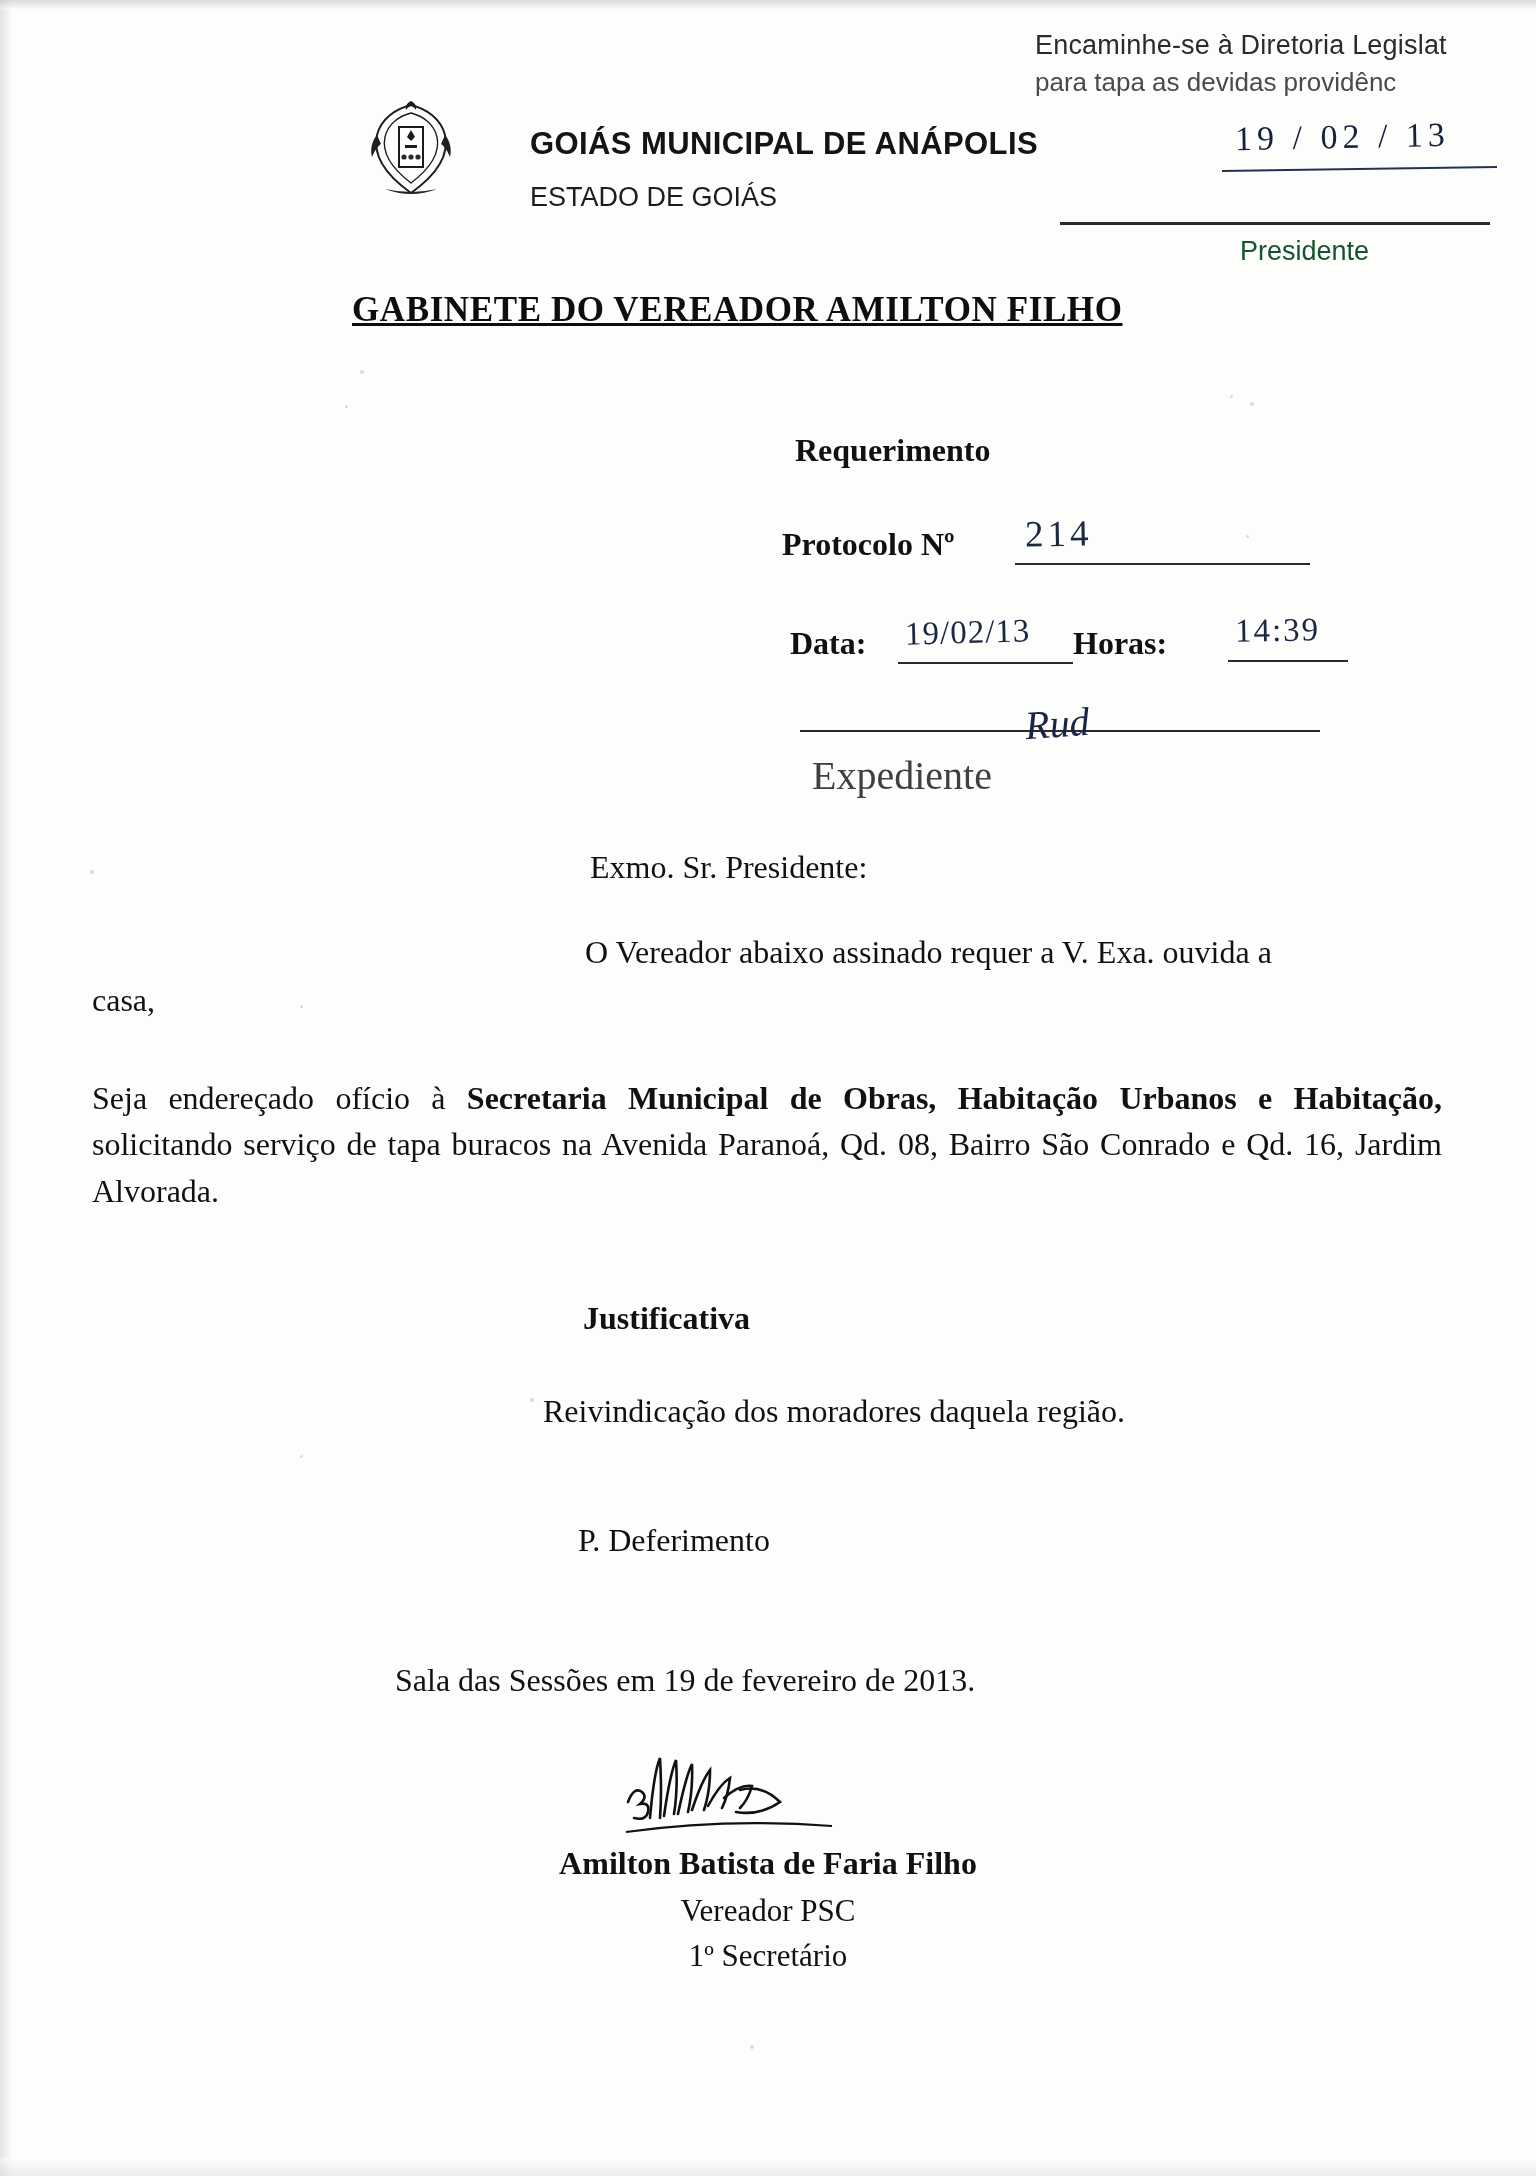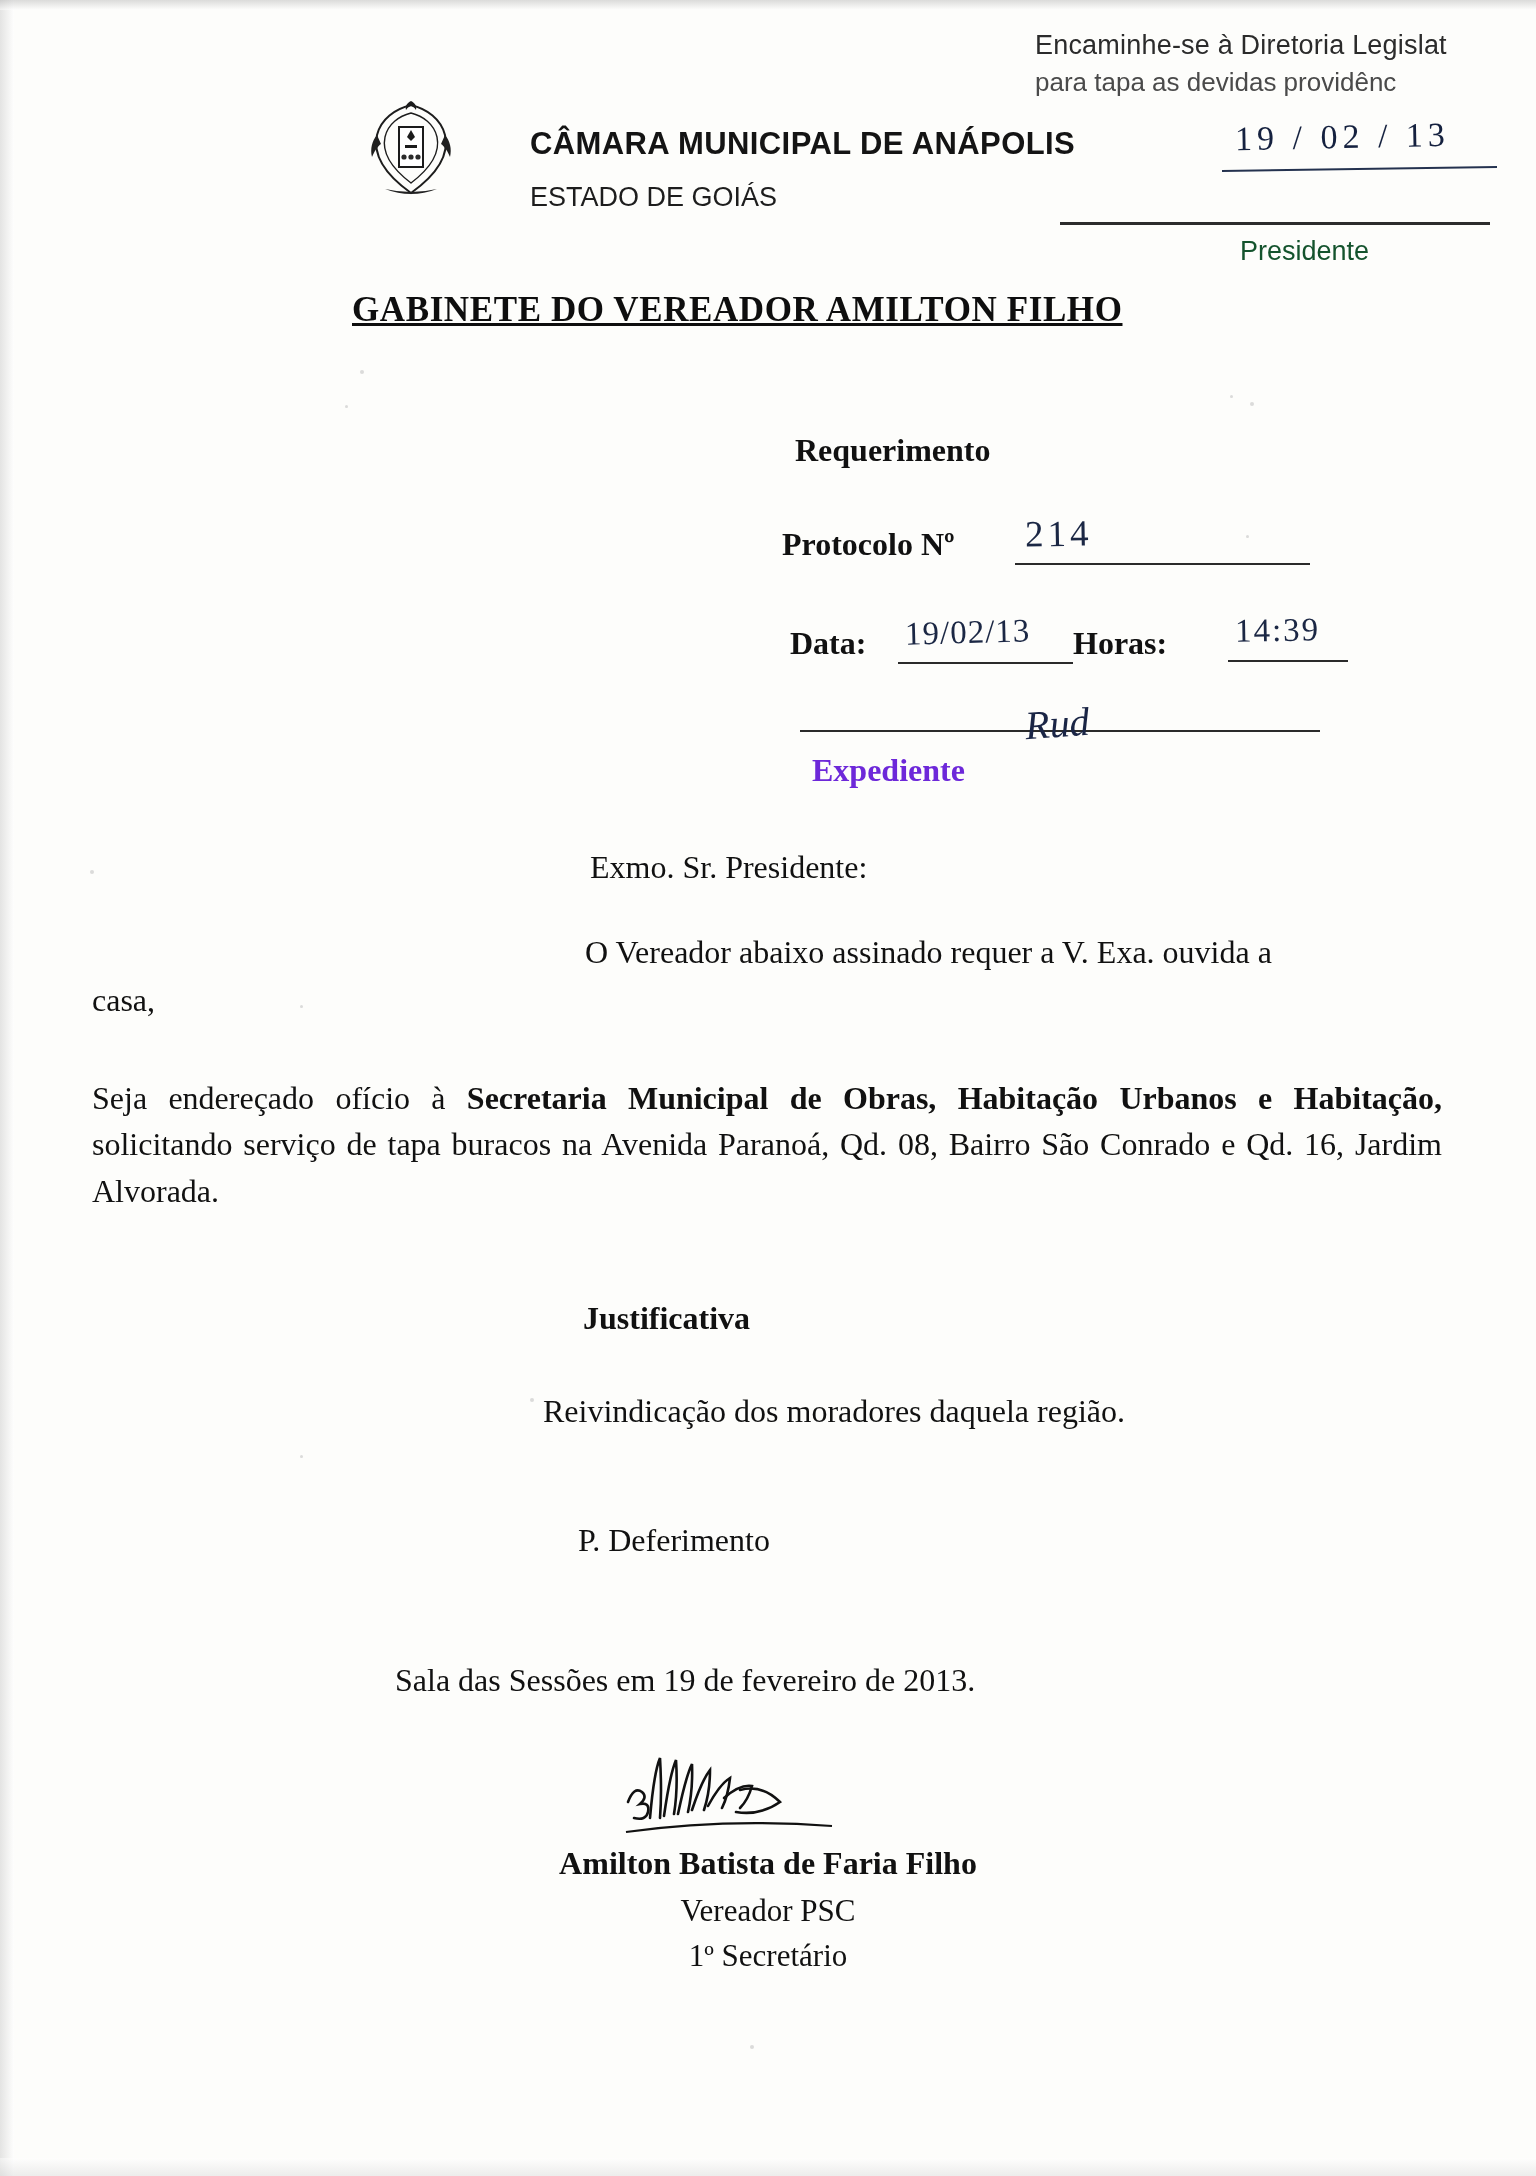--- a/index.html
+++ b/index.html
@@ -238,23 +238,23 @@
     left: 800px;
     top: 730px;
     width: 520px;
     height: 2px;
     background: #2a2a2a;
   }
   .exped-label {
     position: absolute;
     left: 812px;
     top: 752px;
-    font-weight: bold;
-    font-size: 32px;
-    color: #6d28d9;
+    font-weight: normal;
+    font-size: 40px;
+    color: #404040;
   }
   .exped-sign {
     position: absolute;
     left: 1025px;
     top: 700px;
     font-family: "Liberation Serif", serif;
     font-size: 40px;
     font-style: italic;
     color: #1a2545;
     transform: rotate(-4deg);
@@ -387,21 +387,21 @@
         <circle cx="46" cy="60" r="2.6"></circle>
         <circle cx="53" cy="60" r="2.6"></circle>
       </g>
       <path d="M46 4 c-4 2 -6 5 -5 9 c2 -3 4 -4 5 -4 c1 0 3 1 5 4 c1 -4 -1 -7 -5 -9 z" fill="#1b1b1b"></path>
       <path d="M12 38 c-5 6 -7 14 -5 22 c3 -7 6 -11 9 -13 z" fill="#1f1f1f"></path>
       <path d="M80 38 c5 6 7 14 5 22 c-3 -7 -6 -11 -9 -13 z" fill="#1f1f1f"></path>
       <path d="M20 92 q26 10 52 0 q-26 6 -52 0 z" fill="#222"></path>
     </svg>
   </div>
 
-  <div class="header-title">CÂMARA MUNICIPAL DE ANÁPOLIS</div>
+  <div class="header-title">GOIÁS MUNICIPAL DE ANÁPOLIS</div>
   <div class="header-sub">ESTADO DE GOIÁS</div>
   <div class="gabinete">GABINETE DO VEREADOR AMILTON FILHO</div>
 
   <div class="req-title">Requerimento</div>
 
   <div class="protocolo-label">Protocolo Nº</div>
   <div class="protocolo-value">214</div>
   <div class="protocolo-rule"></div>
 
   <div class="data-label">Data:</div>

